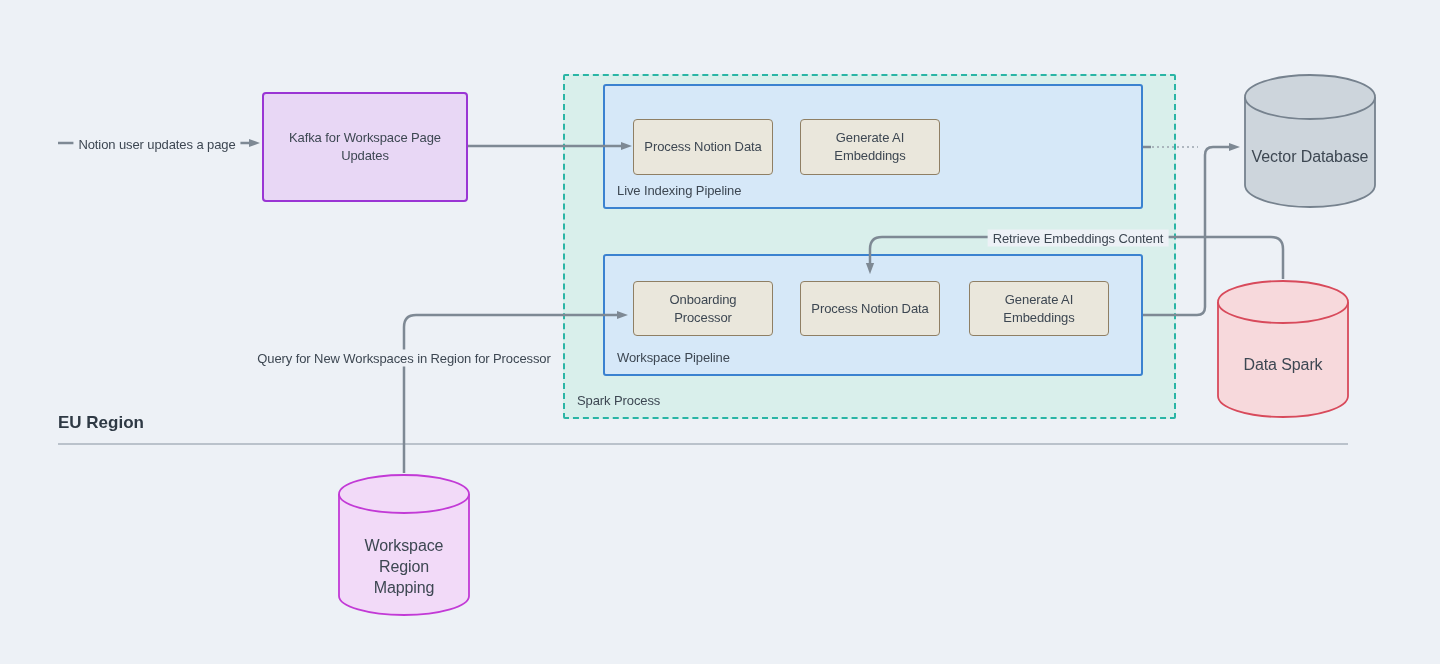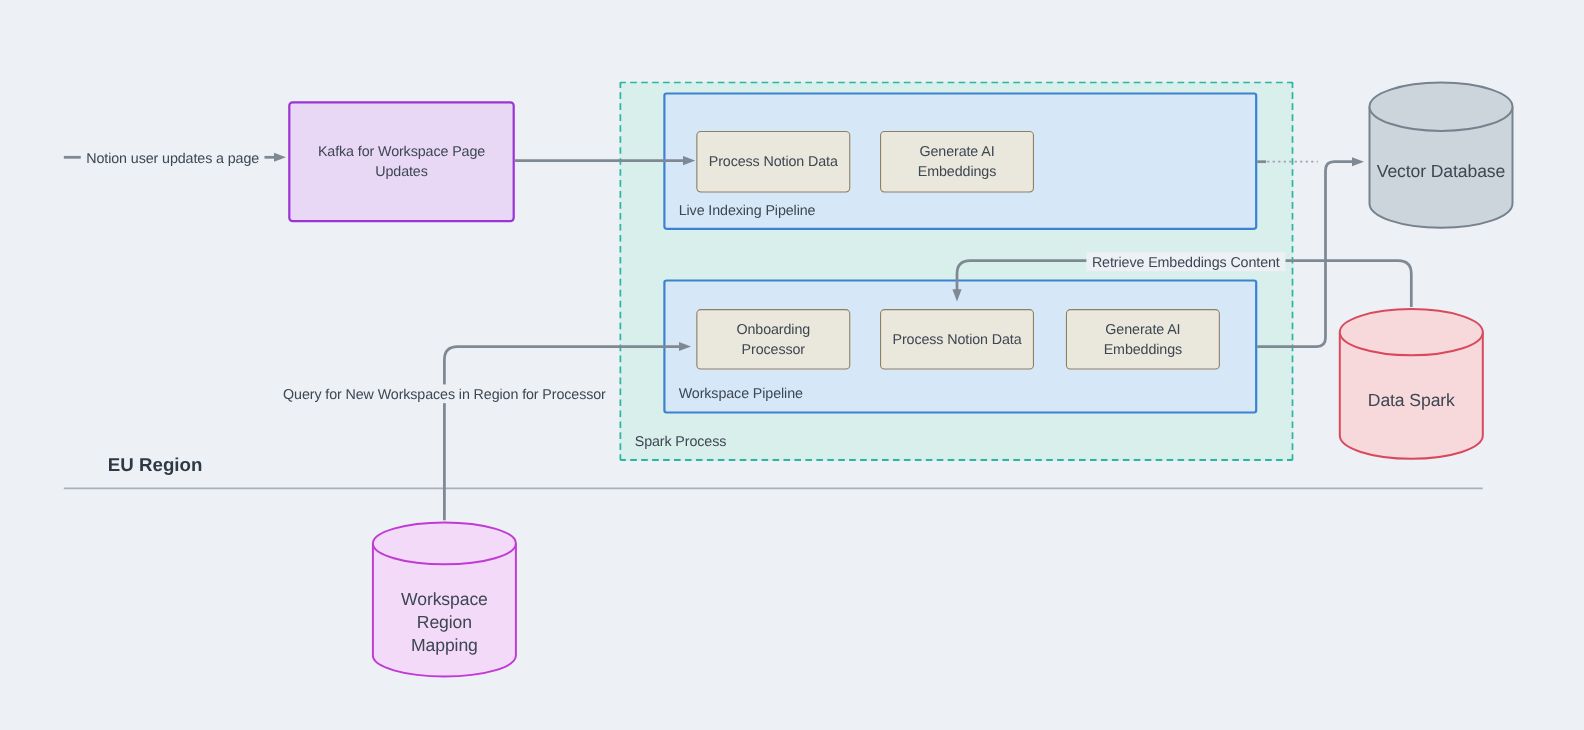--- a/index.html
+++ b/index.html
@@ -27,21 +27,21 @@
         text-align:center;font-size:13px;line-height:1.35;letter-spacing:-0.1px;}
   .kafka{background:var(--purple-fill);border:2px solid var(--purple-border);border-radius:4px;padding:0 16px;}
   .spark{background:var(--teal-fill);border:2px dashed var(--teal-border);border-radius:2px;}
   .pipeline{background:var(--blue-fill);border:2px solid var(--blue-border);border-radius:3px;}
   .task{background:var(--task-fill);border:1.5px solid var(--task-border);border-radius:4px;padding:0 10px;}
   .zone-label{position:absolute;left:0;right:0;bottom:7px;text-align:left;font-size:13px;color:var(--text);margin-left:12px;}
   .cyl-label{position:absolute;display:flex;align-items:center;justify-content:center;
              text-align:center;font-size:16px;line-height:1.3;letter-spacing:-0.1px;}
   .edge-label{position:absolute;transform:translate(-50%,-50%);background:var(--bg);
               padding:1px 5px;font-size:13px;white-space:nowrap;letter-spacing:-0.1px;}
-  .region-title{position:absolute;left:58px;top:413px;font-size:17px;font-weight:600;color:#2e3944;letter-spacing:0;margin-left:40px;}
+  .region-title{position:absolute;left:58px;top:413px;font-size:17px;font-weight:600;color:#2e3944;letter-spacing:0;}
   .edge{stroke:var(--line);stroke-width:2.5;fill:none;}
   .edge-dotted{stroke:#9aa4ae;stroke-width:1.6;fill:none;stroke-dasharray:2 3;}
   .divider{stroke:var(--divider);stroke-width:1.5;}
   .cyl-body{stroke-width:1.8;}
   .cyl-gray{fill:var(--gray-fill);stroke:var(--gray-border);}
   .cyl-red{fill:var(--red-fill);stroke:var(--red-border);}
   .cyl-magenta{fill:var(--magenta-fill);stroke:var(--magenta-border);}
   #arrowhead path{fill:var(--line);}
 </style>
 </head>

